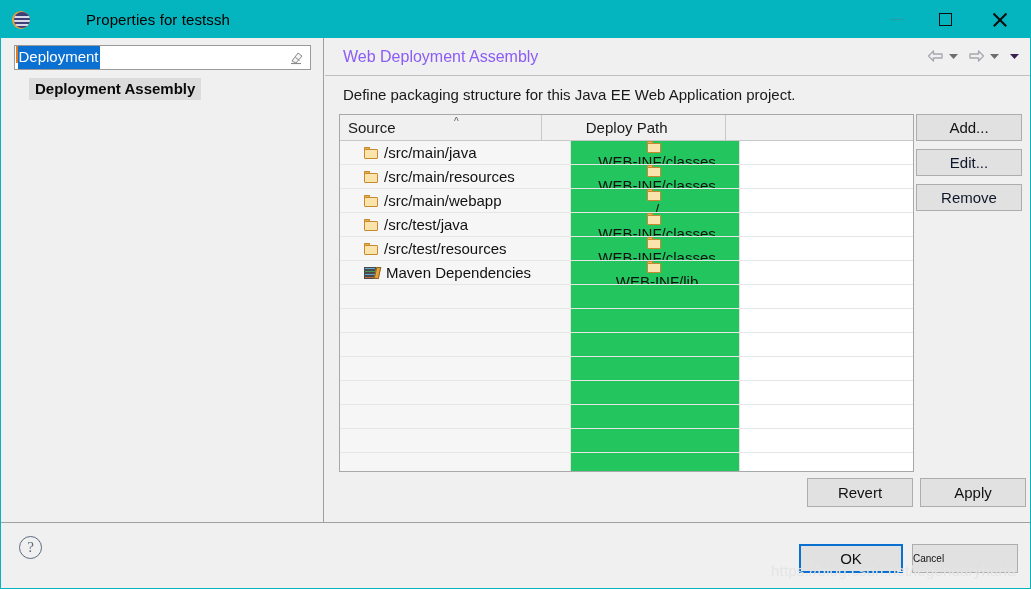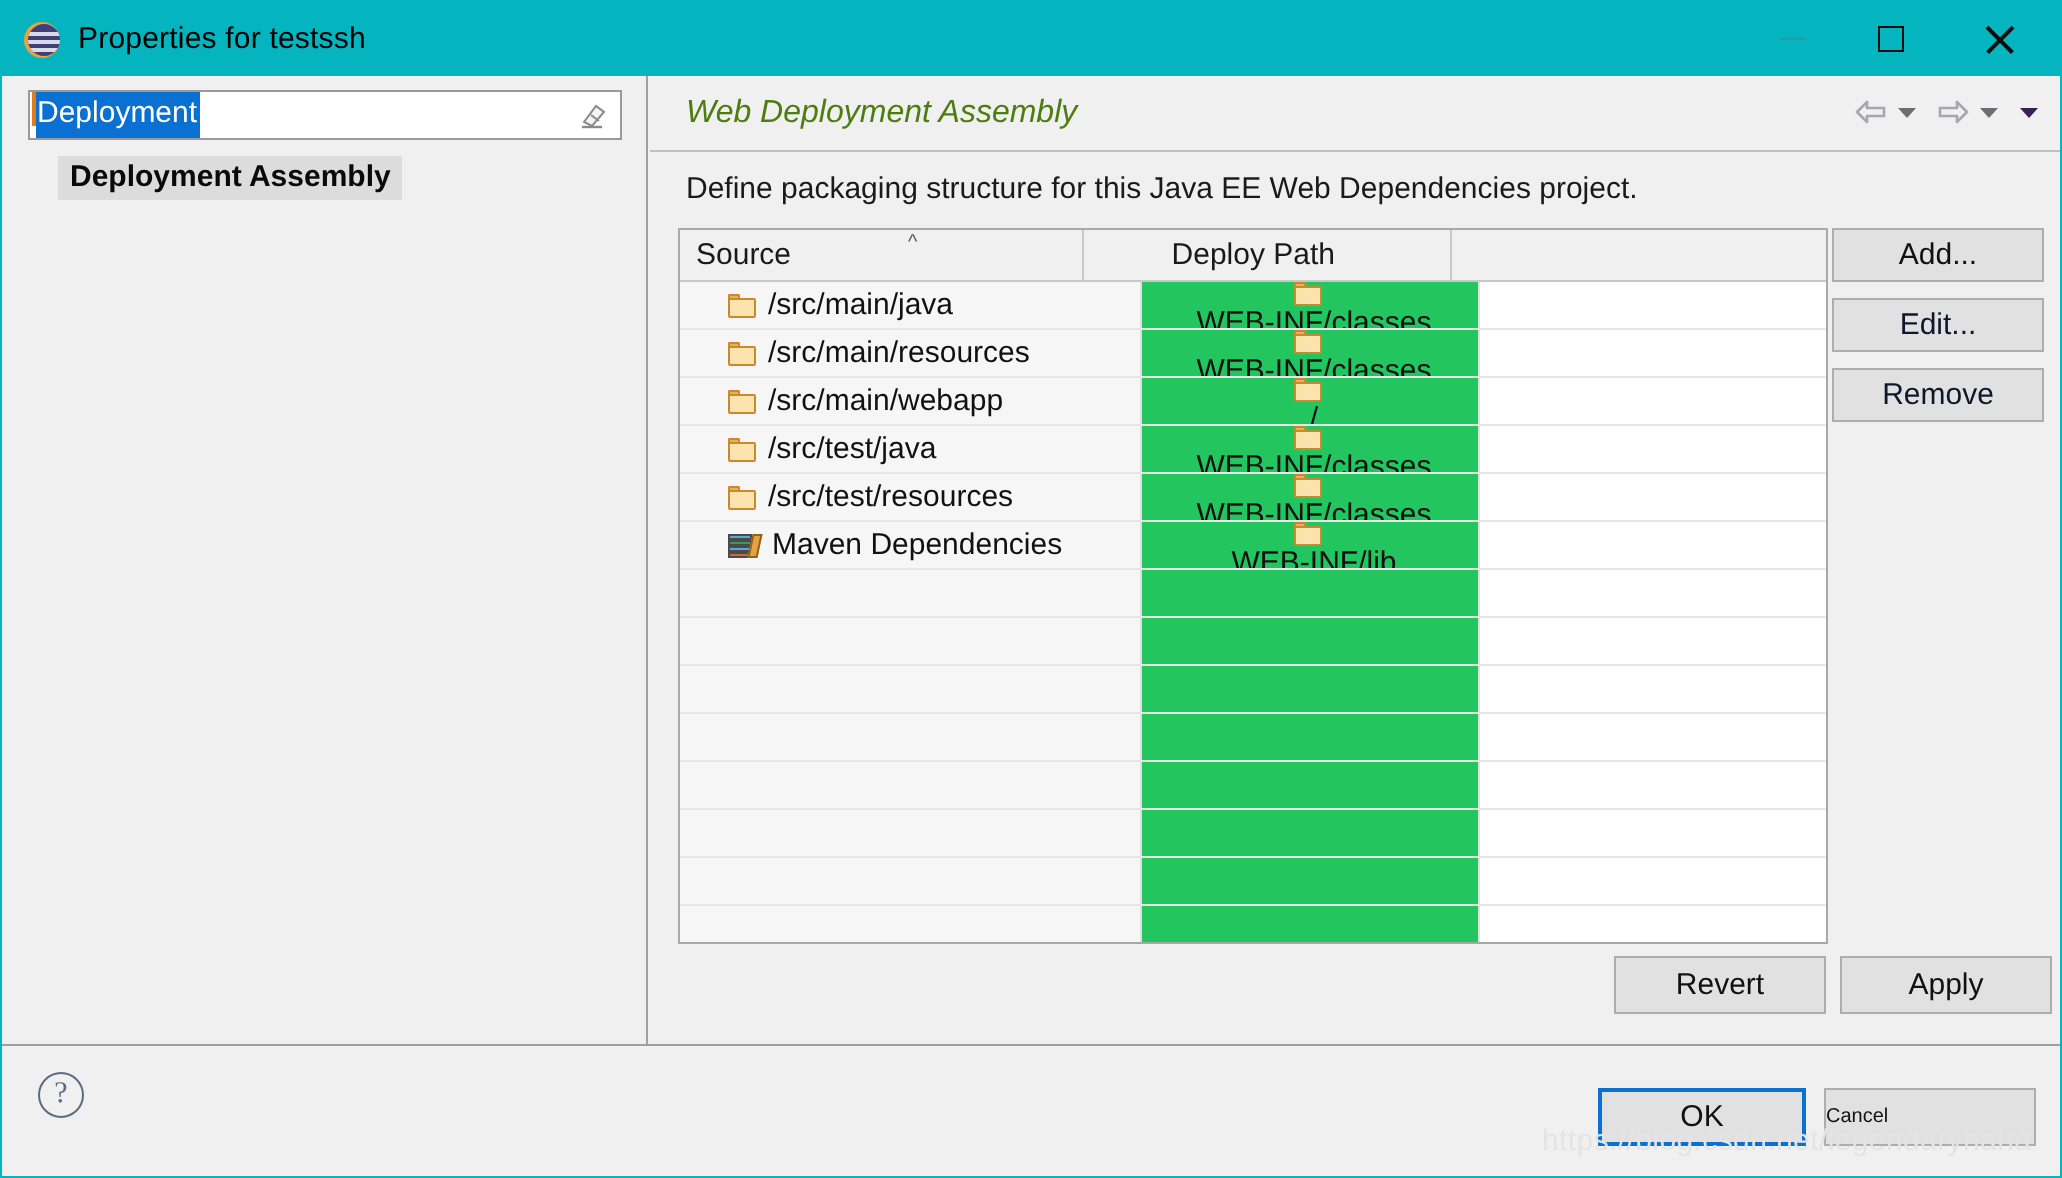--- a/index.html
+++ b/index.html
@@ -23,20 +23,21 @@
 
   
   #titlebar {
     position: absolute;
     left: 0; top: 0;
     width: 1031px;
     height: 37px;
     background: #04b4be;
     display: flex;
     align-items: center;
+    gap: 47px;
   }
   #title-icon {
     margin-left: 11px;
     width: 18px; height: 18px;
     position: relative;
     flex: none;
   }
   #title-icon .ring {
     position: absolute;
     left: 0; top: 0;
@@ -167,22 +168,21 @@
     position: absolute;
     left: 0; top: 0;
     width: 707px; height: 38px;
     border-bottom: 1px solid #c0c0c0;
     box-sizing: border-box;
   }
   #page-title {
     position: absolute;
     left: 18px; top: 10px;
     font-size: 16px;
-    color: #4d7c0f;
-    font-style: italic;
+    color: #8b5cf6;
   }
   #nav-group {
     position: absolute;
     right: 12px; top: 11px;
     display: flex;
     align-items: center;
     gap: 4px;
   }
   .nav-item { display: flex; align-items: center; }
   #page-desc {
@@ -473,21 +473,21 @@
             </svg>
         </span>
         <span class="nav-item" style="margin-left:5px">
           <svg width="11" height="10" viewBox="0 0 11 10">
               <path d="M1 3 L10 3 L5.5 8 Z" fill="#3a2050"></path>
             </svg>
         </span>
       </div>
     </div>
 
-    <div id="page-desc">Define packaging structure for this Java EE Web Dependencies project.</div>
+    <div id="page-desc">Define packaging structure for this Java EE Web Application project.</div>
 
     <div id="table-wrap">
       <div class="thead">
         <div class="th c1">
           <span>Source</span>
           <span class="sort-caret">^</span>
         </div>
         <div class="th c2">
           <span>Deploy Path</span>
         </div>

